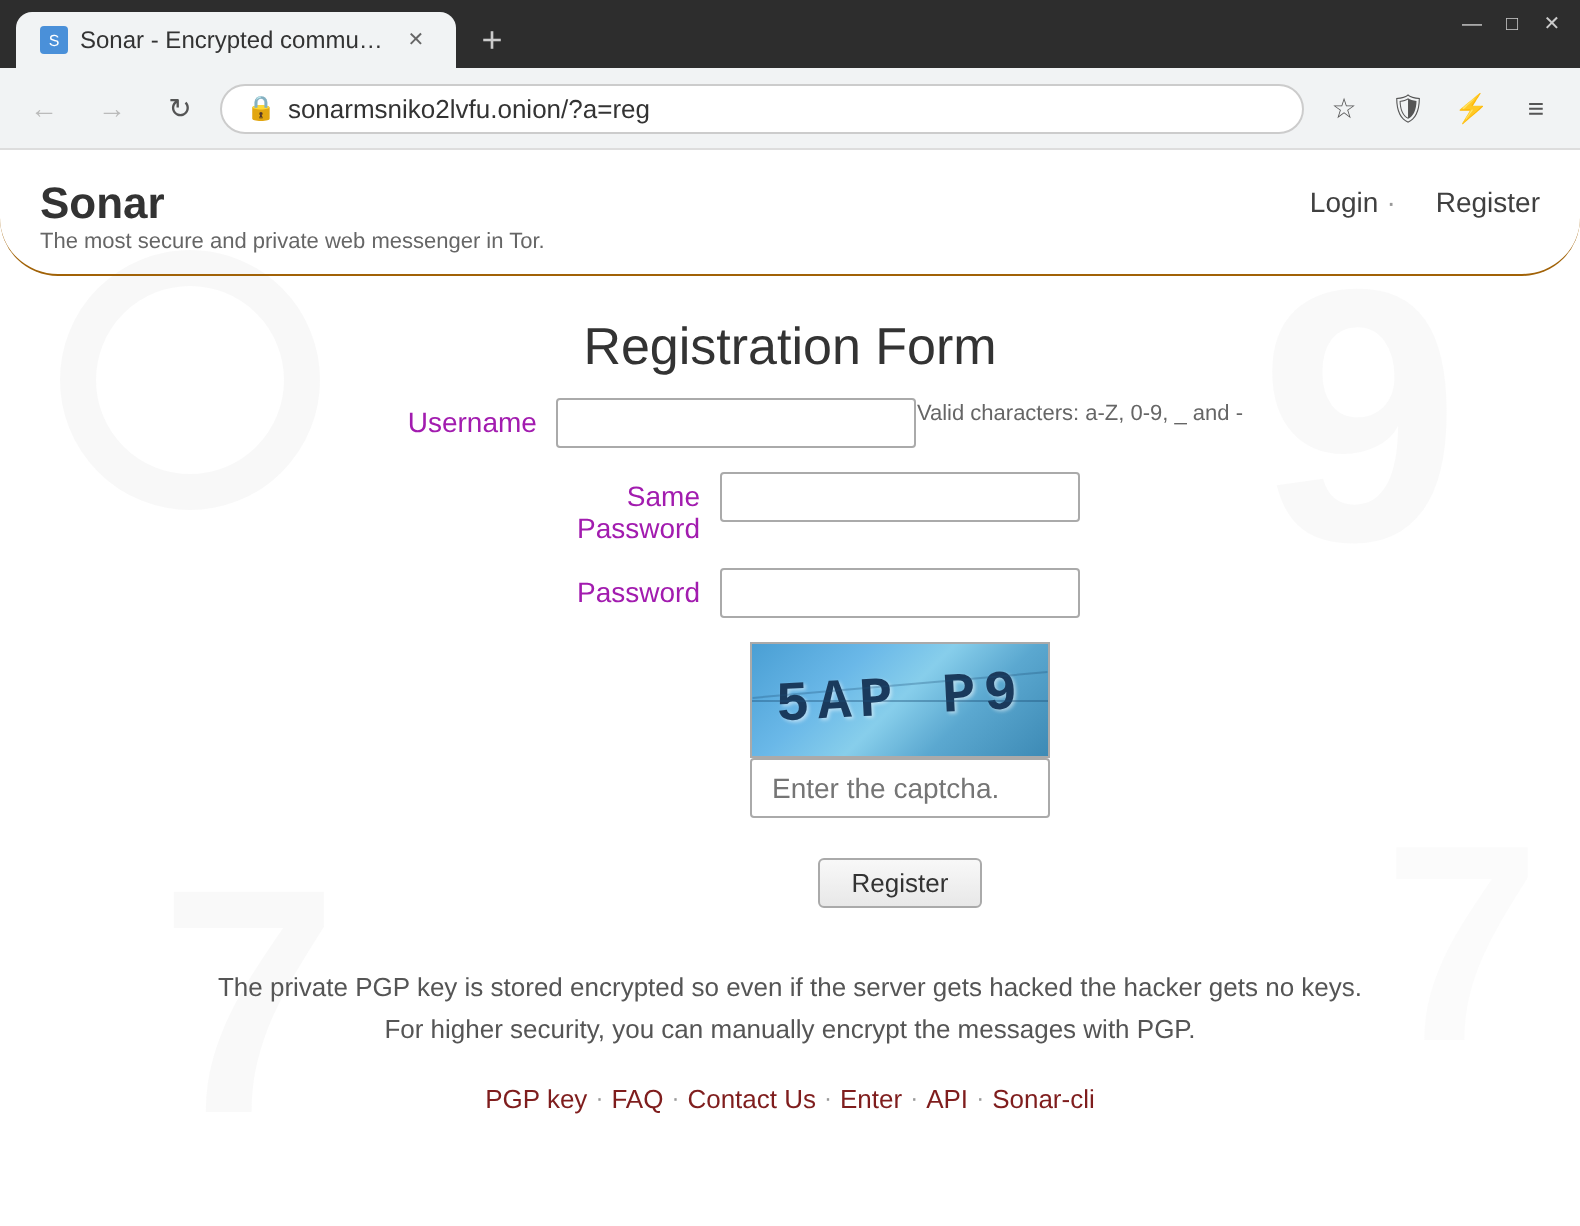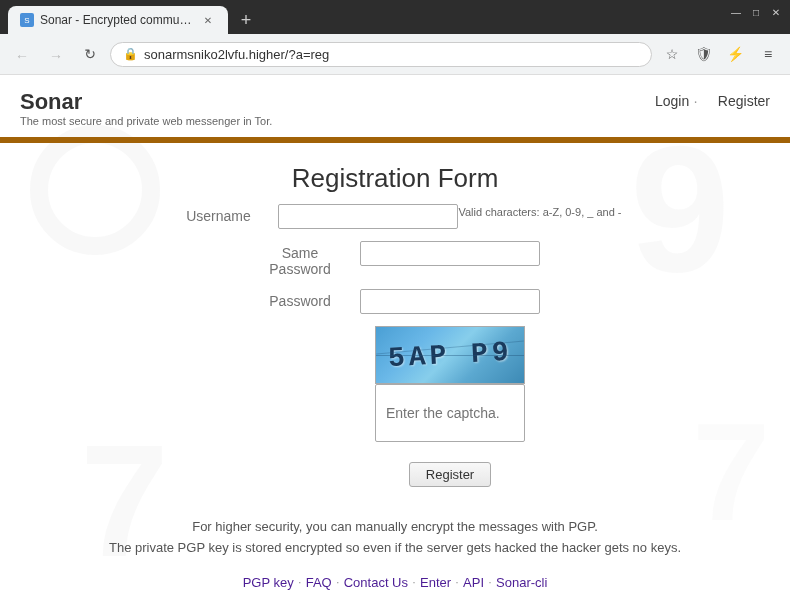--- a/index.html
+++ b/index.html
@@ -226,21 +226,22 @@
     }
 
     
     .site-header {
       position: relative;
       z-index: 1;
       display: flex;
       justify-content: space-between;
       align-items: flex-start;
       padding: 14px 20px 10px;
-      border-bottom: 6px solid #a16207;
+      border-bottom: 1px solid #a16207;
+      border-radius: 29px;
     }
 
     .site-logo-area {}
 
     .site-logo-name {
       font-size: 22px;
       font-weight: bold;
       color: #333;
     }
 
@@ -302,25 +303,25 @@
 
     .form-row {
       display: flex;
       align-items: flex-start;
       margin-bottom: 12px;
       width: 100%;
       justify-content: center;
     }
 
     .form-label {
-      text-align: center;
+      text-align: right;
       width: 110px;
       padding-right: 10px;
       font-size: 14px;
-      color: #737373;
+      color: #a21caf;
       padding-top: 4px;
       flex-shrink: 0;
     }
 
     .form-field-area {
       display: flex;
     }
 
     .form-input {
       border: 1px solid #aaa;
@@ -387,21 +388,21 @@
       height: 1px;
       width: 100%;
       top: 35%;
       transform: rotate(-5deg);
       z-index: 3;
     }
 
     .captcha-input {
       border: 1px solid #aaa;
       border-radius: 2px;
-      padding: 20px 10px;
+      padding: 6px 10px;
       font-size: 14px;
       width: 150px;
       outline: none;
       background: #fff;
       color: #aaa;
     }
 
     .submit-btn {
       margin-top: 8px;
       padding: 4px 16px;
@@ -432,21 +433,21 @@
     .footer-links {
       display: flex;
       justify-content: center;
       align-items: center;
       gap: 4px;
       margin-bottom: 14px;
       flex-wrap: wrap;
     }
 
     .footer-links a {
-      color: #4c1d95;
+      color: #7f1d1d;
       text-decoration: none;
       font-size: 13px;
     }
 
     .footer-link-sep { color: #999; font-size: 12px; }
   </style>
 </head>
 <body>
 
 <div class="browser-chrome" style="position:relative;">
@@ -465,21 +466,21 @@
       <div class="win-btn">✕</div>
     </div>
   </div>
 
   <div class="browser-controls">
     <button class="nav-btn disabled">←</button>
     <button class="nav-btn disabled">→</button>
     <button class="nav-btn">↻</button>
     <div class="address-bar">
       <span class="lock-icon">🔒</span>
-      <span class="url-text">sonarmsniko2lvfu.higher/?a=reg</span>
+      <span class="url-text">sonarmsniko2lvfu.onion/?a=reg</span>
     </div>
     <div class="browser-action-icons">
       <div class="action-icon">☆</div>
       <div class="action-icon">🛡</div>
       <div class="action-icon">⚡</div>
       <div class="action-icon">≡</div>
     </div>
   </div>
 </div>
 
@@ -538,22 +539,22 @@
           <span class="captcha-text">5AP P9</span>
         </div>
         <input class="captcha-input" type="text" placeholder="Enter the captcha." style="">
       </div>
 
       <button class="submit-btn">Register</button>
     </div>
 
     <div class="page-footer">
       <div class="footer-info">
+        <div>The private PGP key is stored encrypted so even if the server gets hacked the hacker gets no keys.</div>
         <div>For higher security, you can manually encrypt the messages with PGP.</div>
-        <div>The private PGP key is stored encrypted so even if the server gets hacked the hacker gets no keys.</div>
       </div>
 
       <div class="footer-links">
         <a>PGP key</a>
         <span class="footer-link-sep">·</span>
         <a>FAQ</a>
         <span class="footer-link-sep">·</span>
         <a>Contact Us</a>
         <span class="footer-link-sep">·</span>
         <a>Enter</a>

